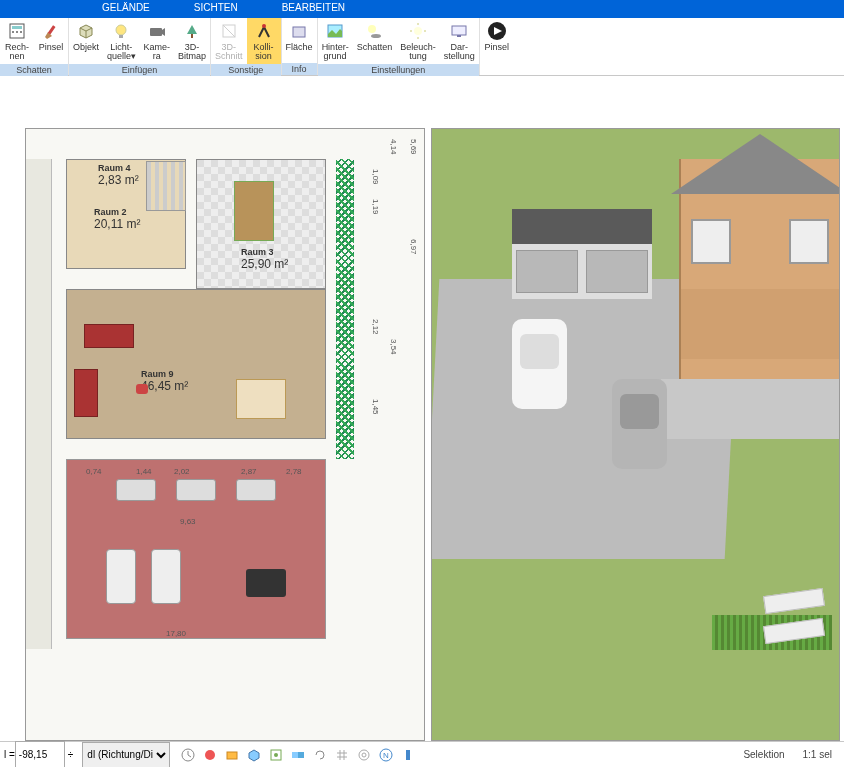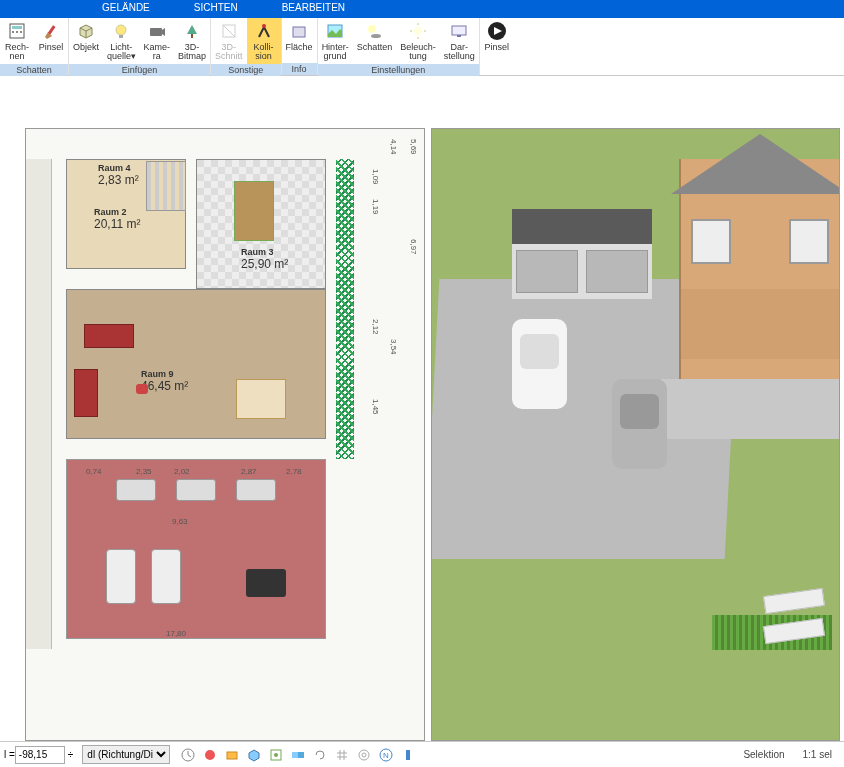--- a/index.html
+++ b/index.html
@@ -44,22 +44,22 @@
 .garage-wall { width: 100%; height: 55px; background: #dedede; display: flex; }
 .garage-door { flex: 1; margin: 6px 4px; background: #b8b8b8; border: 1px solid #999; }
 .house { position: absolute; right: 0; top: 30px; width: 160px; height: 280px; background: #d8a878; border-left: 2px solid #aa8055; }
 .house-roof { position: absolute; top: -25px; left: -10px; right: -10px; height: 60px; background: #888; clip-path: polygon(50% 0, 100% 100%, 0 100%); }
 .car { position: absolute; width: 55px; height: 90px; border-radius: 10px; }
 .car1 { left: 80px; top: 190px; background: #f5f5f5; }
 .car2 { left: 180px; top: 250px; background: #b5b5b5; }
 
 
 .statusbar { position: absolute; bottom: 0; left: 0; right: 0; height: 26px; background: #fff; border-top: 1px solid #c8c8c8; display: flex; align-items: center; padding: 0 4px; font-size: 10px; }
-.status-input { width: 50px; height: 18px; font-size: 10px; border: 1px solid #aaa; padding: 0 3px; }
-.status-combo { height: 19px; font-size: 10px; border: 1px solid #aaa; margin: 0 6px; }
+.status-input { width: 50px; height: 28px; font-size: 10px; border: 1px solid #aaa; padding: 0 3px; }
+.status-combo { height: 26px; font-size: 10px; border: 1px solid #aaa; margin: 0 6px; }
 .status-icons { display: flex; gap: 6px; margin-left: 4px; }
 .status-icn { width: 16px; height: 16px; display: flex; align-items: center; justify-content: center; cursor: pointer; }
 .status-right { margin-left: auto; display: flex; gap: 18px; padding-right: 8px; color: #444; }
 
 svg { display: block; }
 </style>
 </head>
 <body>
 
 <div class="tab-strip">
@@ -291,25 +291,25 @@
             <div class="dim-text" style="right:40px;top:180px;writing-mode:vertical-rl">2,12</div>
             <div class="dim-text" style="right:40px;top:260px;writing-mode:vertical-rl">1,45</div>
             <div class="dim-text" style="right:22px;top:200px;writing-mode:vertical-rl">3,54</div>
           </div>
 
           <div class="dim-text" style="left:2px;top:360px">1,23</div>
           <div class="dim-text" style="left:2px;top:395px">1,72</div>
           <div class="dim-text" style="left:2px;top:440px">3,54</div>
 
           <div class="dim-text" style="left:60px;top:338px">0,74</div>
-          <div class="dim-text" style="left:110px;top:338px">2,35</div>
+          <div class="dim-text" style="left:110px;top:338px">1,44</div>
           <div class="dim-text" style="left:148px;top:338px">2,02</div>
           <div class="dim-text" style="left:215px;top:338px">2,87</div>
           <div class="dim-text" style="left:260px;top:338px">2,78</div>
-          <div class="dim-text" style="left:146px;top:388px">9,63</div>
+          <div class="dim-text" style="left:154px;top:388px">9,63</div>
           <div class="dim-text" style="left:140px;top:500px">17,80</div>
 
           <div style="position:absolute;left:310px;top:30px;width:18px;height:300px;background:repeating-linear-gradient(45deg,#3a5 0 2px,transparent 2px 5px),repeating-linear-gradient(-45deg,#285 0 2px,transparent 2px 5px)"></div>
           <div style="position:absolute;left:0;top:30px;width:26px;height:490px;background:#e8e8e0;border-right:1px solid #bbb"></div>
         </div>
       </div>
 
       <div class="pane pane-right">
         <div class="view3d">
           <div class="lawn"></div>

